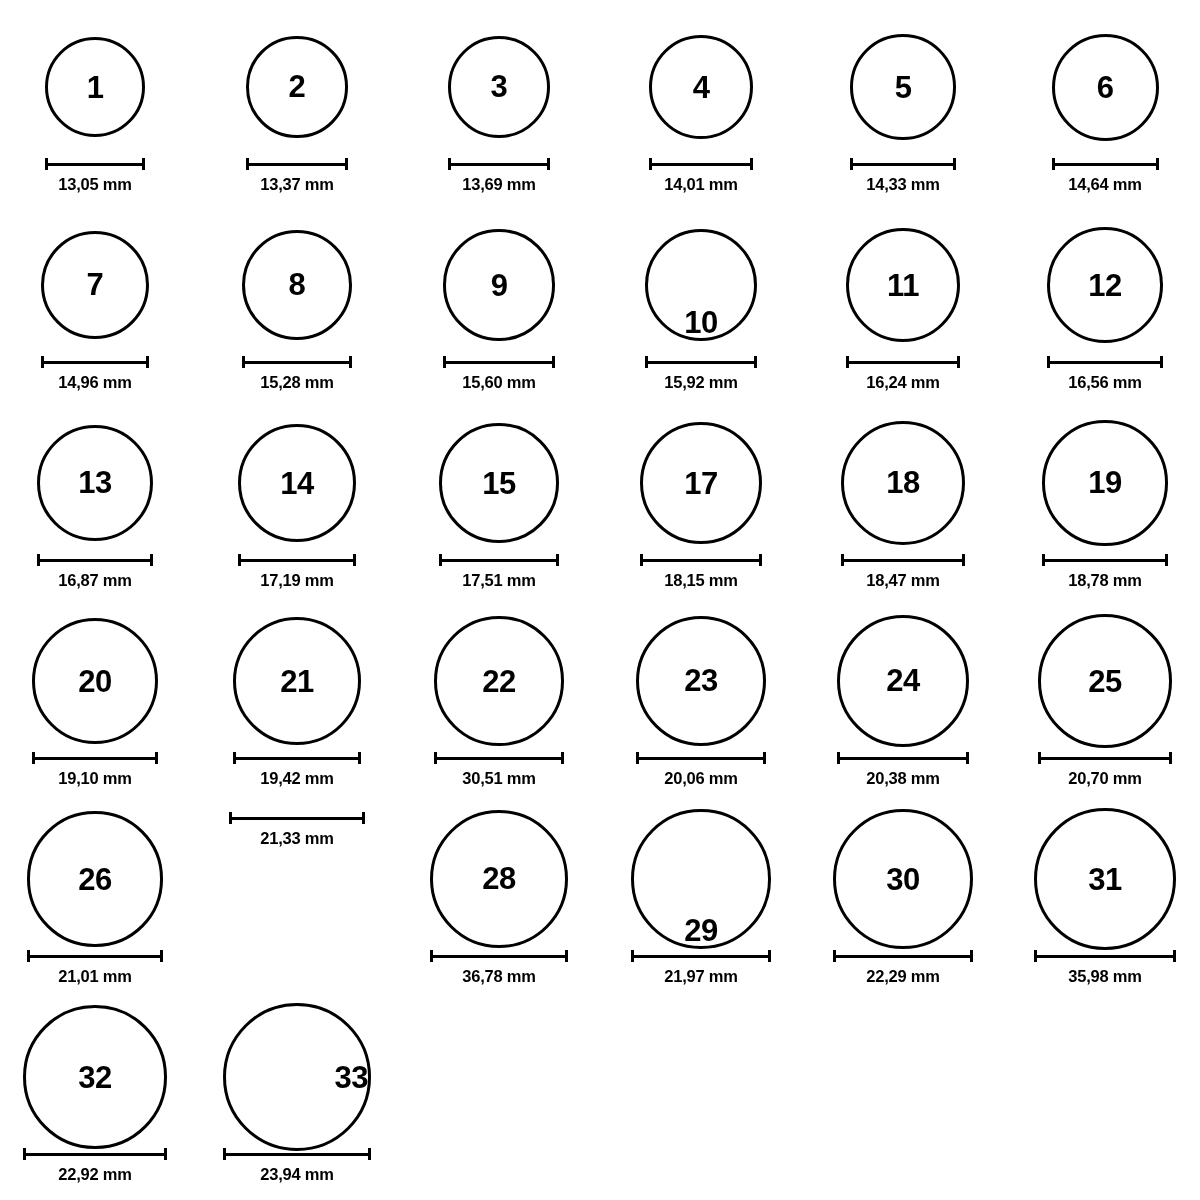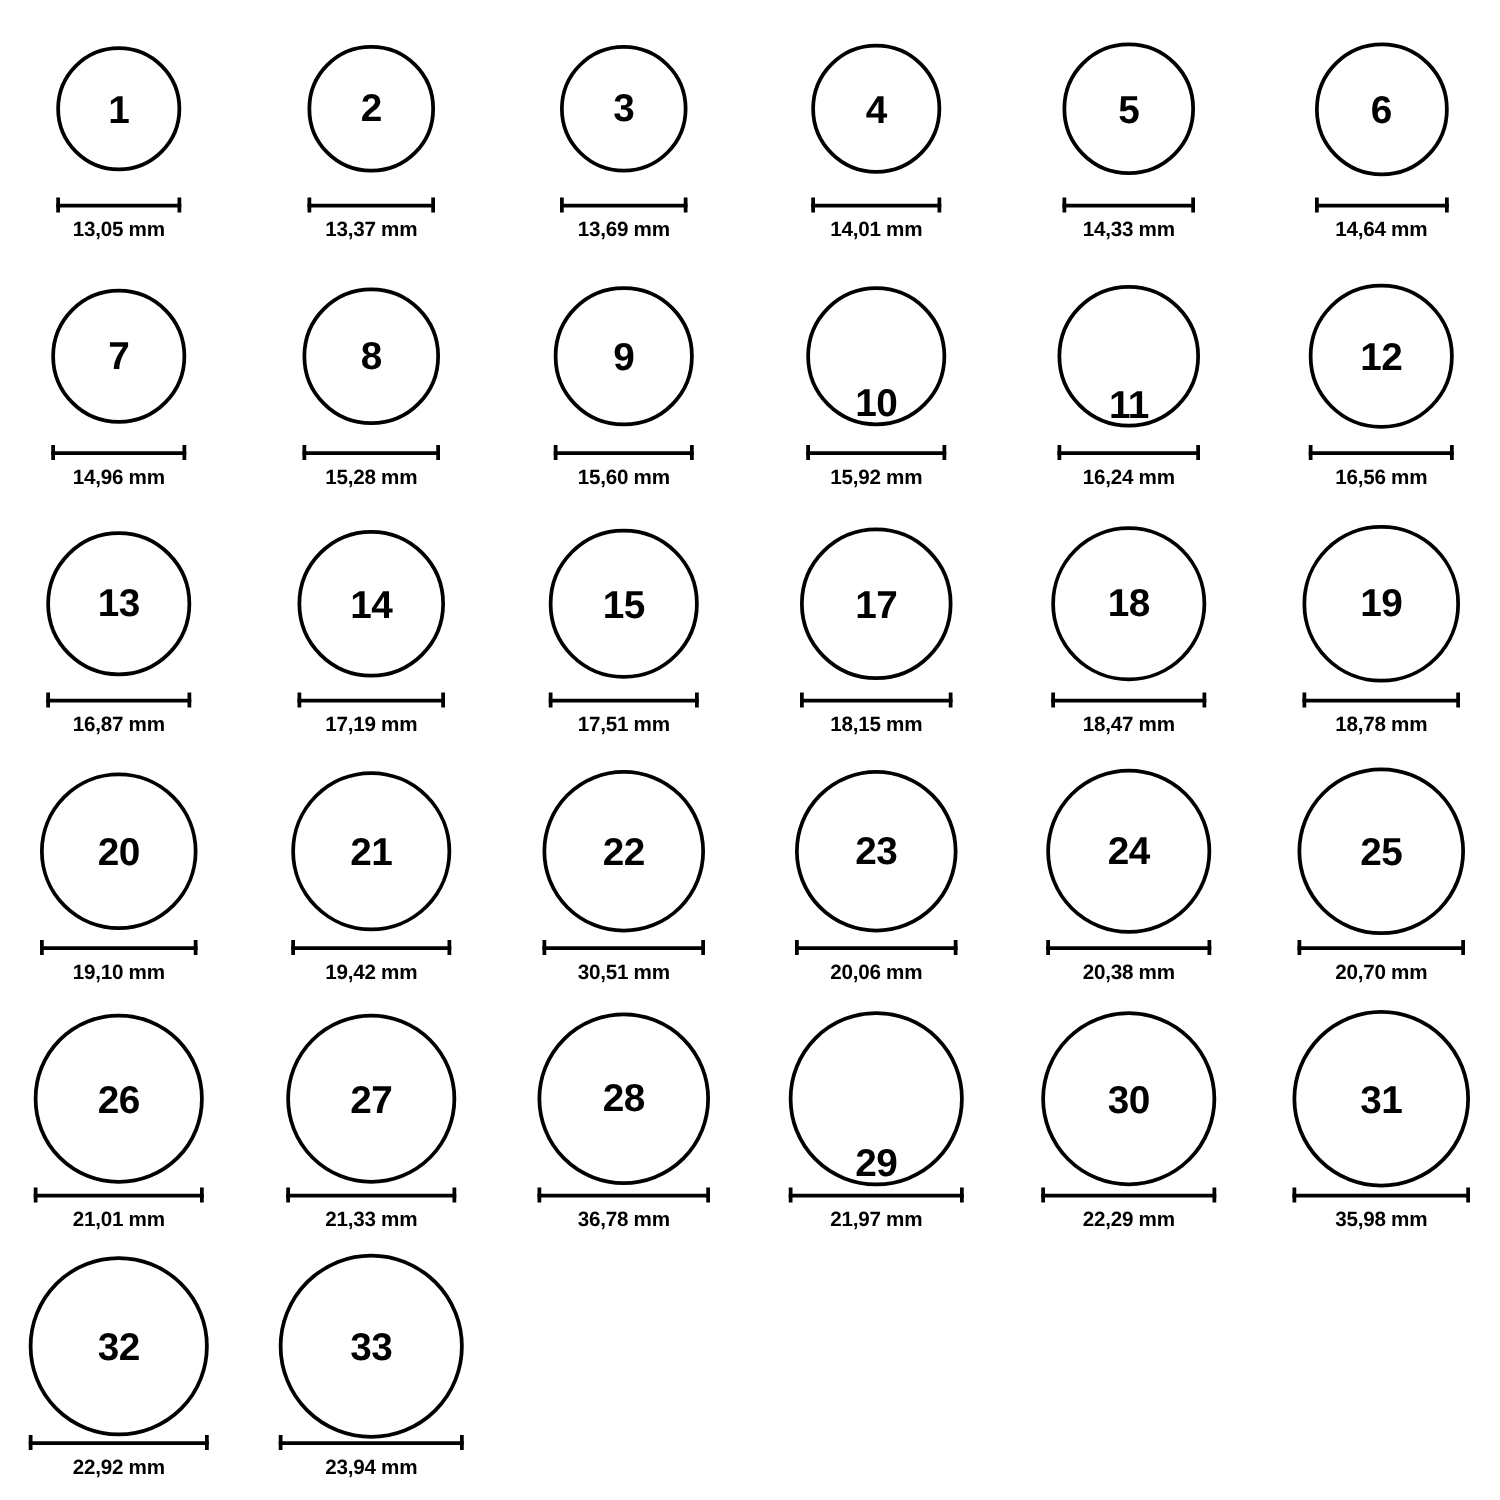--- a/index.html
+++ b/index.html
@@ -246,21 +246,21 @@
           <div class="caliper" style="width: 112.7px;">
             <div class="bar"></div>
             <div class="tick left"></div>
             <div class="tick right"></div>
           </div>
           <div class="mm-label">15,92 mm</div>
         </div>
       </div>
       <div class="cell">
         <div class="circle-wrap">
-          <div class="circle" style="width: 114.1px; height: 114.1px; align-items: flex-end;">
+          <div class="circle" style="width: 114.1px; height: 114.1px;">
             <span class="size-num">11</span>
           </div>
         </div>
         <div class="measure">
           <div class="caliper" style="width: 114.1px;">
             <div class="bar"></div>
             <div class="tick left"></div>
             <div class="tick right"></div>
           </div>
           <div class="mm-label">16,24 mm</div>
@@ -470,25 +470,20 @@
         <div class="measure">
           <div class="caliper" style="width: 135.1px;">
             <div class="bar"></div>
             <div class="tick left"></div>
             <div class="tick right"></div>
           </div>
           <div class="mm-label">21,01 mm</div>
         </div>
       </div>
       <div class="cell">
-        <div class="circle-wrap">
-          <div class="circle" style="width: 136.5px; height: 136.5px;">
-            <span class="size-num">27</span>
-          </div>
-        </div>
         <div class="measure">
           <div class="caliper" style="width: 136.5px;">
             <div class="bar"></div>
             <div class="tick left"></div>
             <div class="tick right"></div>
           </div>
           <div class="mm-label">21,33 mm</div>
         </div>
       </div>
       <div class="cell">
@@ -561,21 +556,21 @@
           <div class="caliper" style="width: 143.5px;">
             <div class="bar"></div>
             <div class="tick left"></div>
             <div class="tick right"></div>
           </div>
           <div class="mm-label">22,92 mm</div>
         </div>
       </div>
       <div class="cell">
         <div class="circle-wrap">
-          <div class="circle" style="width: 148px; height: 148px;">
+          <div class="circle" style="width: 148px; height: 148px; justify-content: flex-end;">
             <span class="size-num">33</span>
           </div>
         </div>
         <div class="measure">
           <div class="caliper" style="width: 148px;">
             <div class="bar"></div>
             <div class="tick left"></div>
             <div class="tick right"></div>
           </div>
           <div class="mm-label">23,94 mm</div>

